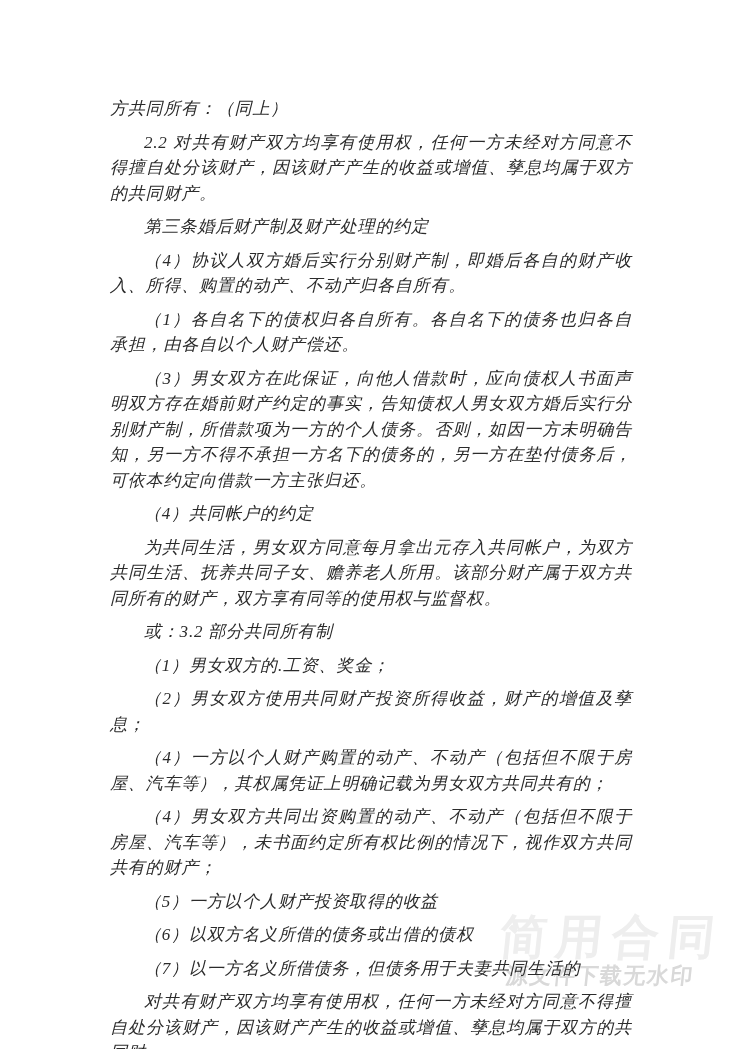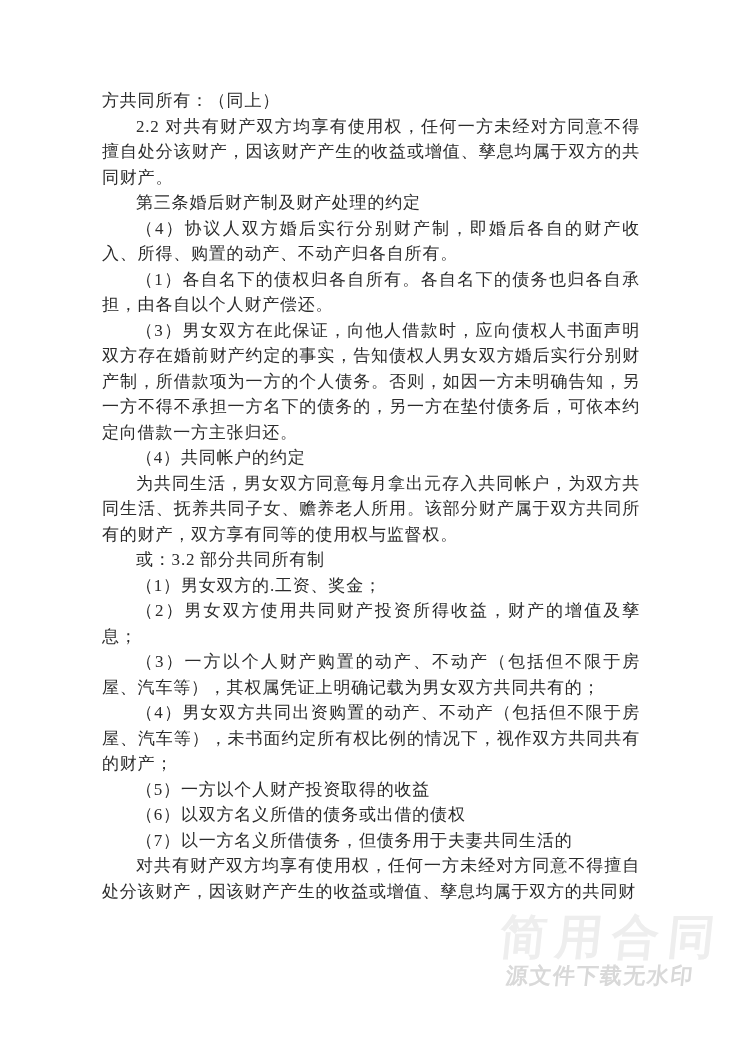--- a/index.html
+++ b/index.html
@@ -28,22 +28,23 @@
     top: 88px;
     width: 538px;
     color: #2b2b2b;
     font-size: 17px;
     line-height: 25.5px;
     letter-spacing: 0.8px;
     text-align: justify;
     z-index: 2;
   }
   .doc-body p {
-    margin: 0;
+    margin: 8px;
     padding: 0;
+    font-style: italic;
   }
   .doc-body p.indent {
     text-indent: 2em;
   }
   .watermark-brand {
     position: absolute;
     left: 500px;
     top: 906px;
     font-size: 47px;
     font-weight: bold;
@@ -80,21 +81,21 @@
       <p class="indent">2.2 对共有财产双方均享有使用权，任何一方未经对方同意不得擅自处分该财产，因该财产产生的收益或增值、孳息均属于双方的共同财产。</p>
       <p class="indent">第三条婚后财产制及财产处理的约定</p>
       <p class="indent">（4）协议人双方婚后实行分别财产制，即婚后各自的财产收入、所得、购置的动产、不动产归各自所有。</p>
       <p class="indent">（1）各自名下的债权归各自所有。各自名下的债务也归各自承担，由各自以个人财产偿还。</p>
       <p class="indent">（3）男女双方在此保证，向他人借款时，应向债权人书面声明双方存在婚前财产约定的事实，告知债权人男女双方婚后实行分别财产制，所借款项为一方的个人债务。否则，如因一方未明确告知，另一方不得不承担一方名下的债务的，另一方在垫付债务后，可依本约定向借款一方主张归还。</p>
       <p class="indent">（4）共同帐户的约定</p>
       <p class="indent">为共同生活，男女双方同意每月拿出元存入共同帐户，为双方共同生活、抚养共同子女、赡养老人所用。该部分财产属于双方共同所有的财产，双方享有同等的使用权与监督权。</p>
       <p class="indent">或：3.2 部分共同所有制</p>
       <p class="indent">（1）男女双方的.工资、奖金；</p>
       <p class="indent">（2）男女双方使用共同财产投资所得收益，财产的增值及孳息；</p>
-      <p class="indent">（3）一方以个人财产购置的动产、不动产（包括但不限于房屋、汽车等），其权属凭证上明确记载为男女双方共同共有的；</p>
+      <p class="indent">（4）一方以个人财产购置的动产、不动产（包括但不限于房屋、汽车等），其权属凭证上明确记载为男女双方共同共有的；</p>
       <p class="indent">（4）男女双方共同出资购置的动产、不动产（包括但不限于房屋、汽车等），未书面约定所有权比例的情况下，视作双方共同共有的财产；</p>
       <p class="indent">（5）一方以个人财产投资取得的收益</p>
       <p class="indent">（6）以双方名义所借的债务或出借的债权</p>
       <p class="indent">（7）以一方名义所借债务，但债务用于夫妻共同生活的</p>
       <p class="indent">对共有财产双方均享有使用权，任何一方未经对方同意不得擅自处分该财产，因该财产产生的收益或增值、孳息均属于双方的共同财</p>
     </div>
 
 </div>
 
 </body></html>

